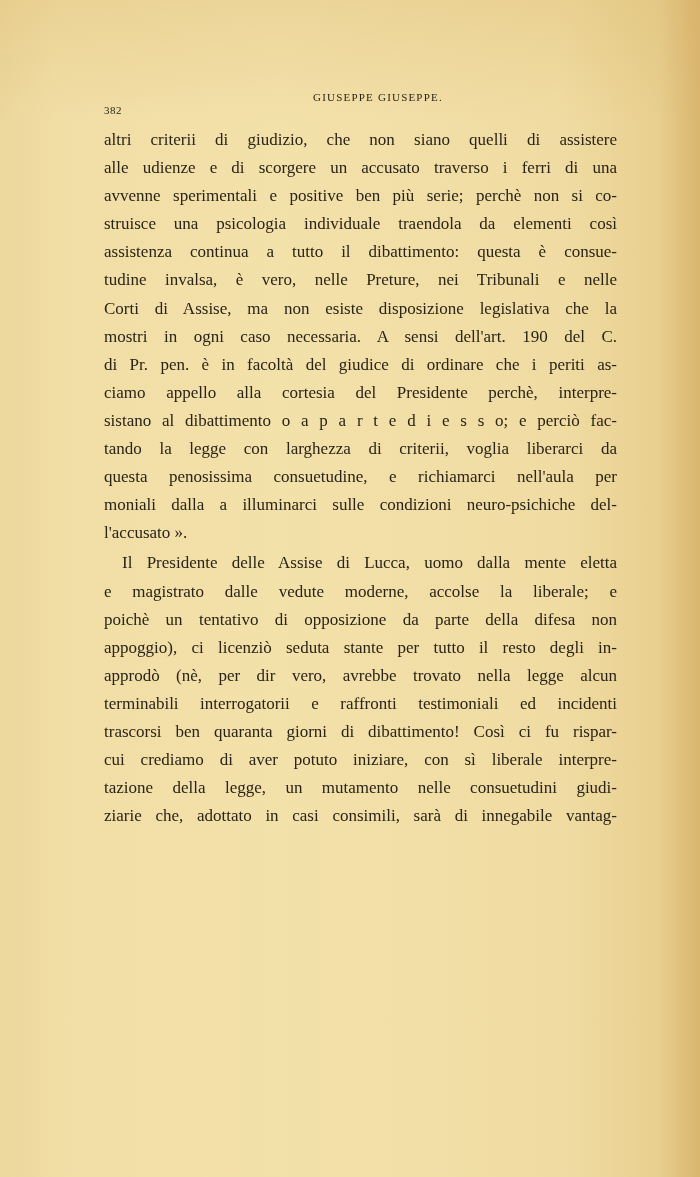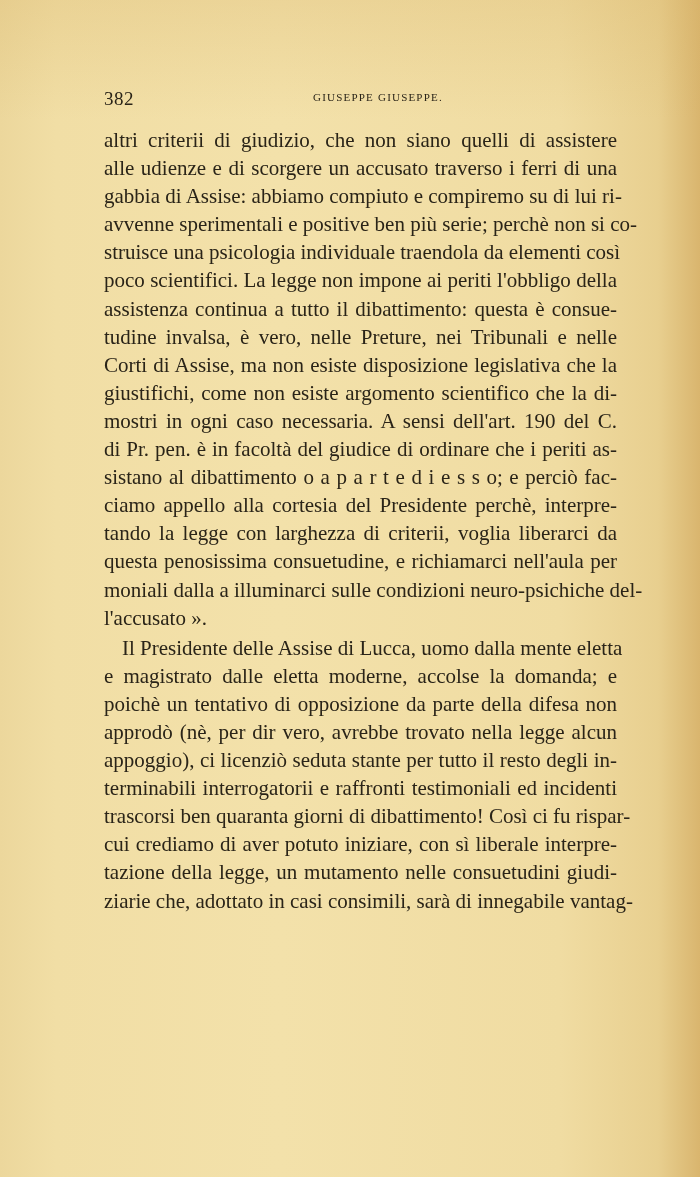--- a/index.html
+++ b/index.html
@@ -29,22 +29,22 @@
     .running-head {
       position: absolute;
       top: 88px;
       left: 104px;
       width: 512px;
       height: 20px;
     }
     .page-number {
       position: absolute;
       left: 0;
-      top: 0;
-      font-size: 19px;
+      top: 16px;
+      font-size: 11px;
       font-family: "Liberation Serif", "DejaVu Serif", serif;
       letter-spacing: 0.5px;
     }
     .header-title {
       position: absolute;
       left: 0; right: 0;
       top: 3px;
       text-align: center;
       font-size: 11px;
       letter-spacing: 1.2px;
@@ -53,21 +53,21 @@
     }
     .body-text {
       position: absolute;
       left: 104px;
       top: 126px;
       width: 513px;
     }
     .line {
       height: 28.1px;
       line-height: 28.1px;
-      font-size: 21px;
+      font-size: 17px;
       font-family: "Liberation Serif", "DejaVu Serif", serif;
       white-space: nowrap;
       text-align: justify;
       text-align-last: justify;
       display: block;
     }
     .line.last {
       text-align-last: left;
     }
     .line.indent {
@@ -86,45 +86,42 @@
   <div class="running-head">
     <span class="page-number">382</span>
     <span class="header-title">GIUSEPPE GIUSEPPE.</span>
   </div>
 
   <div class="body-text">
 
     <div>
       <span class="line">altri criterii di giudizio, che non siano quelli di assistere</span>
       <span class="line">alle udienze e di scorgere un accusato traverso i ferri di una</span>
-      <span class="line">gabbia di Assise: abbiamo compiuto e compiremo su di lui ri-</span>
       <span class="line">avvenne sperimentali e positive ben più serie; perchè non si co-</span>
       <span class="line">struisce una psicologia individuale traendola da elementi così</span>
-      <span class="line">poco scientifici. La legge non impone ai periti l'obbligo della</span>
       <span class="line">assistenza continua a tutto il dibattimento: questa è consue-</span>
       <span class="line">tudine invalsa, è vero, nelle Preture, nei Tribunali e nelle</span>
       <span class="line">Corti di Assise, ma non esiste disposizione legislativa che la</span>
-      <span class="line">giustifichi, come non esiste argomento scientifico che la di-</span>
       <span class="line">mostri in ogni caso necessaria. A sensi dell'art. 190 del C.</span>
       <span class="line">di Pr. pen. è in facoltà del giudice di ordinare che i periti as-</span>
+      <span class="line">ciamo appello alla cortesia del Presidente perchè, interpre-</span>
       <span class="line">sistano al dibattimento o a p a r t e  d i  e s s o; e perciò fac-</span>
-      <span class="line">ciamo appello alla cortesia del Presidente perchè, interpre-</span>
       <span class="line">tando la legge con larghezza di criterii, voglia liberarci da</span>
       <span class="line">questa penosissima consuetudine, e richiamarci nell'aula per</span>
       <span class="line">moniali dalla a illuminarci sulle condizioni neuro-psichiche del-</span>
       <span class="line last">l'accusato ».</span>
     </div>
     <div class="para-gap"></div>
 
     <div>
       <span class="line indent">Il Presidente delle Assise di Lucca, uomo dalla mente eletta</span>
-      <span class="line">e magistrato dalle eletta moderne, accolse la domanda; e</span>
+      <span class="line">e magistrato dalle vedute moderne, accolse la liberale; e</span>
       <span class="line">poichè un tentativo di opposizione da parte della difesa non</span>
+      <span class="line">appoggio), ci licenziò seduta stante per tutto il resto degli in-</span>
       <span class="line">approdò (nè, per dir vero, avrebbe trovato nella legge alcun</span>
-      <span class="line">appoggio), ci licenziò seduta stante per tutto il resto degli in-</span>
       <span class="line">terminabili interrogatorii e raffronti testimoniali ed incidenti</span>
       <span class="line">trascorsi ben quaranta giorni di dibattimento! Così ci fu rispar-</span>
       <span class="line">cui crediamo di aver potuto iniziare, con sì liberale interpre-</span>
       <span class="line">tazione della legge, un mutamento nelle consuetudini giudi-</span>
       <span class="line">ziarie che, adottato in casi consimili, sarà di innegabile vantag-</span>
     </div>
   </div>
 </div>
 
 </body></html>

